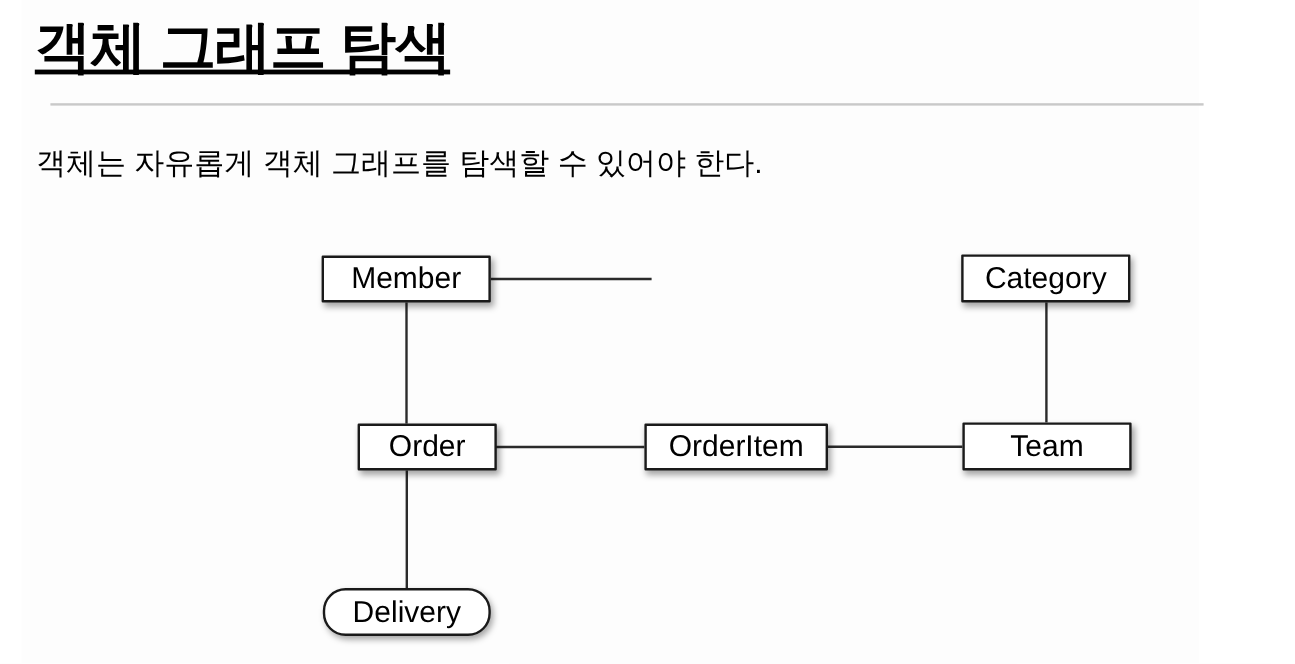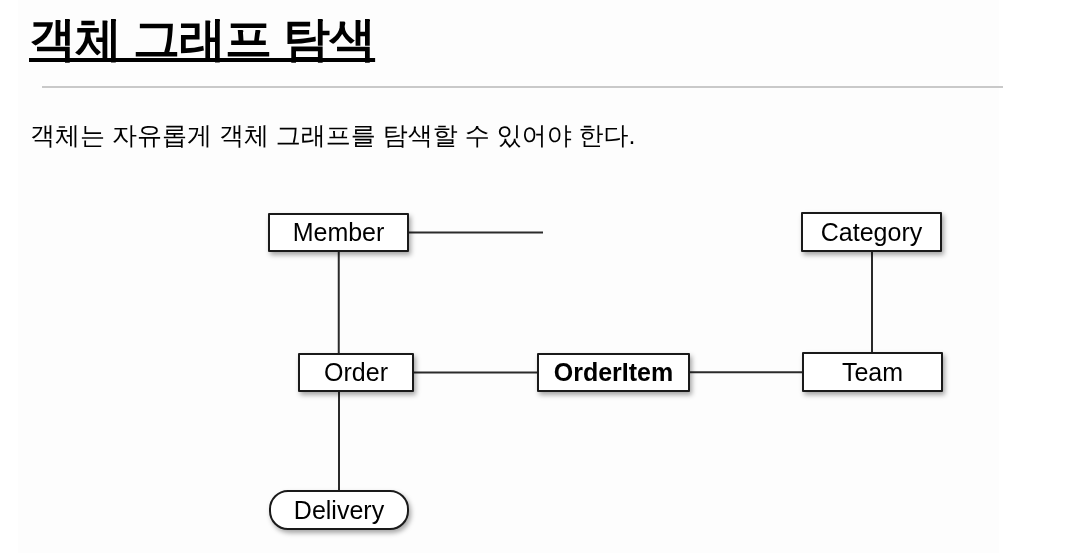--- a/index.html
+++ b/index.html
@@ -87,16 +87,16 @@
       <line x1="409" y1="232.5" x2="543" y2="232.5" stroke="#2b2b2b" stroke-width="2"></line>
       <line x1="338.75" y1="252" x2="338.75" y2="353" stroke="#2b2b2b" stroke-width="2"></line>
       <line x1="397" y1="372.5" x2="537" y2="372.5" stroke="#2b2b2b" stroke-width="2"></line>
       <line x1="690" y1="372.25" x2="802" y2="372.25" stroke="#2b2b2b" stroke-width="2"></line>
       <line x1="872" y1="252" x2="872" y2="352" stroke="#2b2b2b" stroke-width="2"></line>
       <line x1="339" y1="392" x2="339" y2="490" stroke="#2b2b2b" stroke-width="2"></line>
     </svg>
     <div class="node" style="left: 268px; top: 213px; width: 141px; height: 39px;">Member</div>
     <div class="node" style="left: 801px; top: 212px; width: 141px; height: 40px;">Category</div>
     <div class="node" style="left: 298px; top: 353px; width: 116px; height: 39px;">Order</div>
-    <div class="node" style="left: 537px; top: 353px; width: 153px; height: 39px; font-weight: bold;">OrderItem</div>
+    <div class="node" style="left: 537px; top: 353px; width: 153px; height: 39px;">OrderItem</div>
     <div class="node" style="left: 802px; top: 352px; width: 141px; height: 40px;">Team</div>
     <div class="node" style="left: 269px; top: 490px; width: 140px; height: 40px; border-radius: 19px;">Delivery</div>
   </div>
 
 </body></html>

